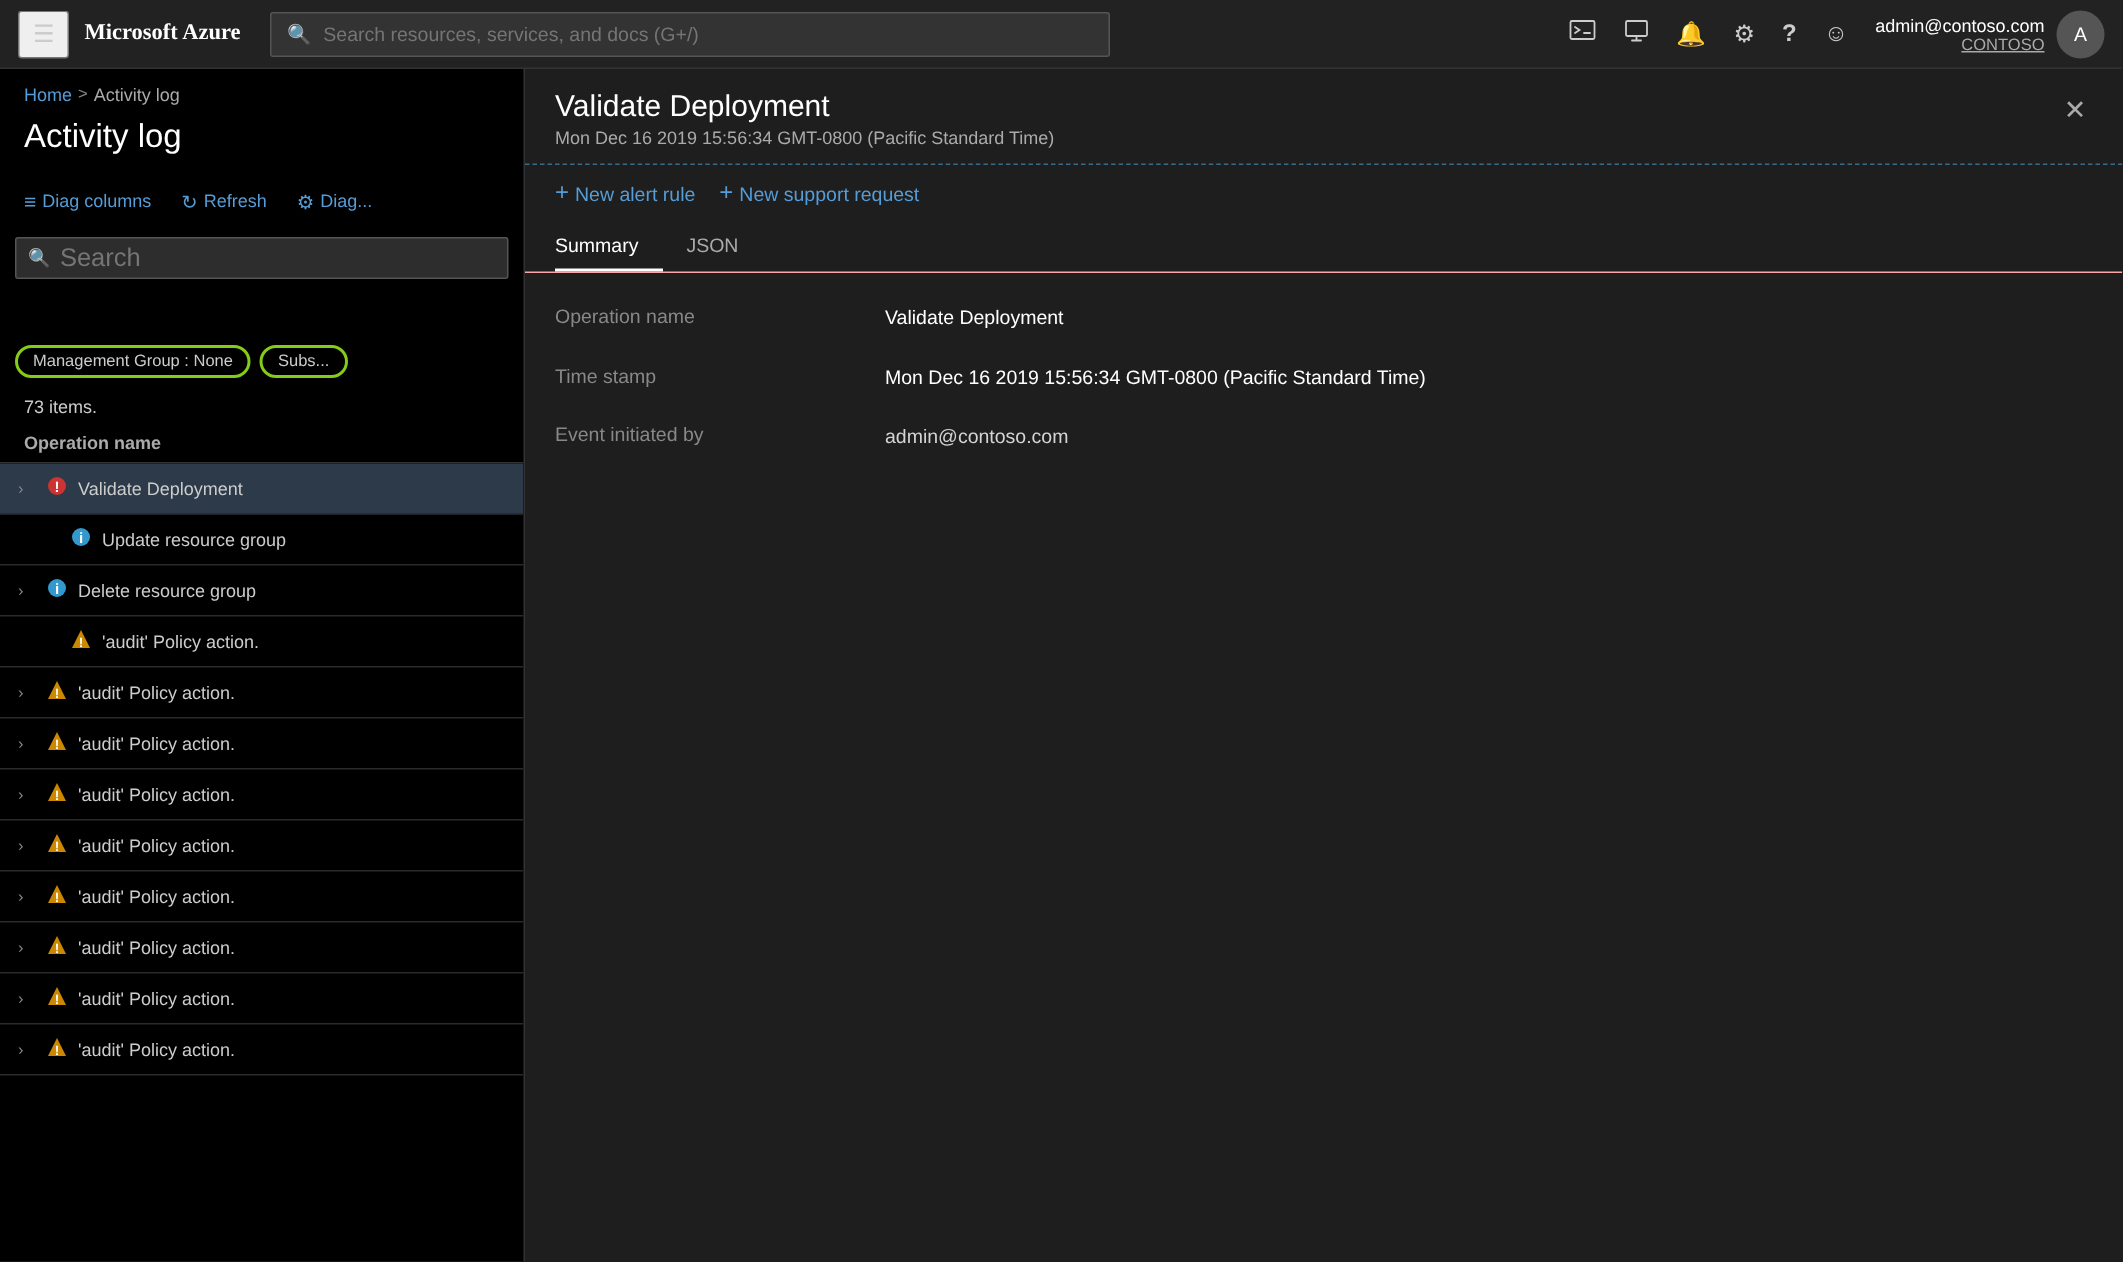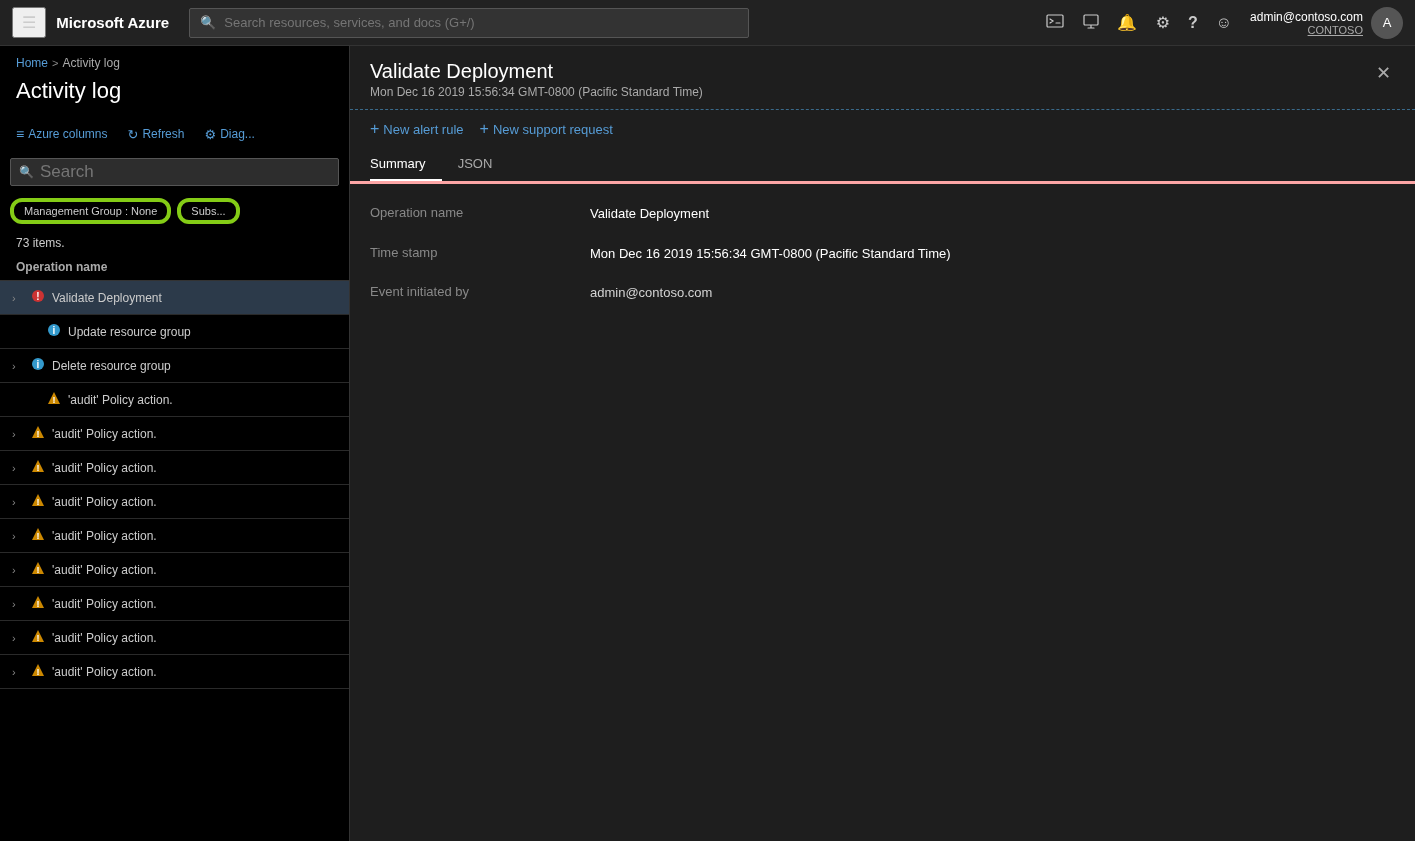--- a/index.html
+++ b/index.html
@@ -9,21 +9,21 @@
     .topbar {
       background: #222222;
       height: 46px;
       display: flex;
       align-items: center;
       padding: 0 12px;
       gap: 10px;
       border-bottom: 1px solid #333;
     }
     .topbar-menu-icon { color: #ccc; font-size: 16px; cursor: pointer; padding: 4px 8px; }
-    .topbar-brand { color: #fff; font-size: 15px; font-weight: 600; margin-right: 10px; white-space: nowrap; }
+    .topbar-brand { color: #fff; font-size: 15px; font-weight: 600; margin-right: 10px; white-space: nowrap; font-family: Liberation Serif, serif; }
     .topbar-search {
       flex: 1;
       max-width: 560px;
       background: #333;
       border: 1px solid #555;
       border-radius: 2px;
       height: 30px;
       display: flex;
       align-items: center;
       padding: 0 10px;
@@ -143,27 +143,28 @@
       flex: 1;
     }
     .filter-chips {
       padding: 6px 10px;
       display: flex;
       gap: 6px;
       flex-wrap: wrap;
     }
     .filter-chip {
       background: transparent;
-      border: 4px solid #84cc16;
+      border: 2px solid #84cc16;
       border-radius: 12px;
       padding: 3px 10px;
       font-size: 11px;
       color: #ccc;
       cursor: pointer;
       white-space: nowrap;
+      margin-top: 32px;
     }
     .items-count {
       padding: 6px 16px;
       font-size: 12px;
       color: #ccc;
     }
     .col-header {
       padding: 4px 16px 6px;
       font-size: 12px;
       font-weight: 600;
@@ -241,21 +242,21 @@
       cursor: pointer;
       font-size: 13px;
       display: flex;
       align-items: center;
       gap: 4px;
       text-decoration: none;
     }
     .action-plus { font-size: 16px; color: #569cd6; }
     .detail-tabs {
       display: flex;
-      border-bottom: 3px solid #fca5a5;
+      border-bottom: 1px solid #fca5a5;
       padding: 0 20px;
       gap: 0;
     }
     .detail-tab {
       padding: 8px 16px 8px 0;
       margin-right: 16px;
       cursor: pointer;
       font-size: 13px;
       color: #aaa;
       border-bottom: 2px solid transparent;
@@ -336,21 +337,21 @@
   <div class="sidebar">
     <div class="breadcrumb">
       <a>Home</a>
       <span class="breadcrumb-sep">&gt;</span>
       <span class="breadcrumb-current">Activity log</span>
     </div>
     <div class="sidebar-title">Activity log</div>
     <div class="sidebar-toolbar">
       <button class="toolbar-btn">
         <span style="font-size:14px;">≡</span>
-        <span>Azure columns</span>
+        <span>Diag columns</span>
       </button>
       <button class="toolbar-btn">
         <span style="font-size:13px;">↻</span>
         <span>Refresh</span>
       </button>
       <button class="toolbar-btn">
         <span style="font-size:13px;">⚙</span>
         <span>Diag...</span>
       </button>
     </div>

